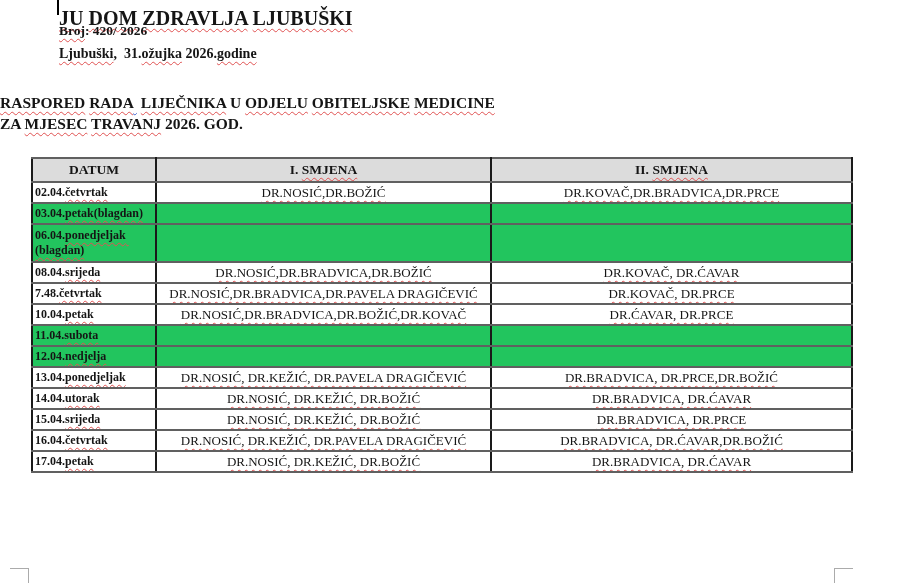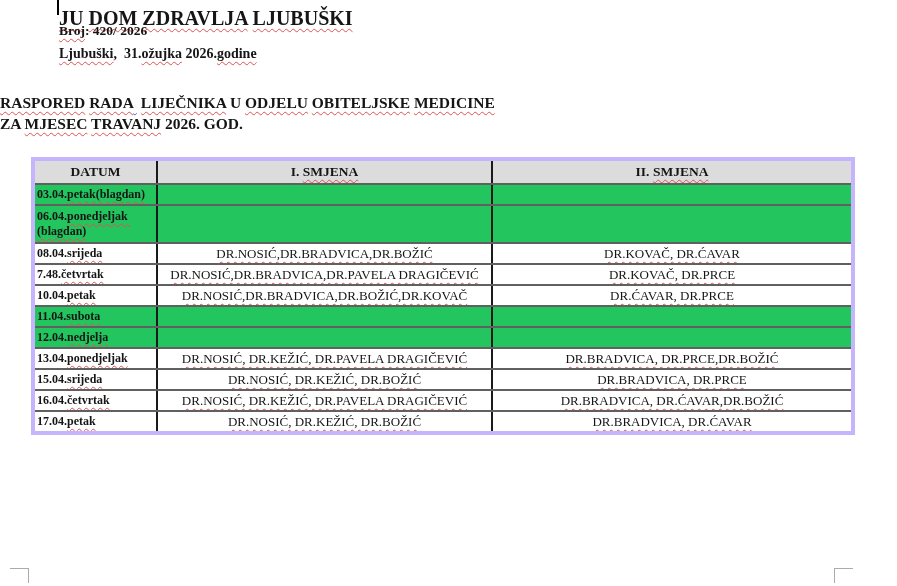--- a/index.html
+++ b/index.html
@@ -29,21 +29,21 @@
   .hdr.org{top:7px;font-size:20px;}
   .hdr.num{top:23px;font-size:13.5px;}
   .hdr.place{top:46px;font-size:14px;}
   .title-block{
     position:absolute;left:0;top:92px;width:834px;text-align:left;
     font-weight:bold;font-size:15.5px;line-height:21px;
   }
   table.sched{
     position:absolute;left:31px;top:157px;width:820px;
     border-collapse:collapse;table-layout:fixed;
-    border:4px solid #c4b5fd;
+    border:2px solid #c4b5fd;
   }
   table.sched th, table.sched td{
     border-left:2px solid #1a1a1a;
     border-right:2px solid #1a1a1a;
     border-top:2px solid #606060;
     border-bottom:2px solid #606060;
     overflow:hidden;
   }
   table.sched th{
     height:22px;background:#dcdcdc;
@@ -83,20 +83,25 @@
     <col style="width:361px">
   </colgroup>
   <thead>
     <tr>
       <th><span class="seg">DATUM</span></th>
       <th><span class="seg">I. </span><span class="seg sq-red">SMJENA</span></th>
       <th><span class="seg">II. </span><span class="seg sq-red">SMJENA</span></th>
     </tr>
   </thead>
   <tbody>
+      <tr>
+        <td class="datum"><span class="seg">02.04.</span><span class="seg sq-red">četvrtak</span></td>
+        <td class="shift"><span class="seg sq-red">DR.NOSIĆ,DR.BOŽIĆ</span></td>
+        <td class="shift"><span class="seg sq-red">DR.KOVAČ,DR.BRADVICA,DR.PRCE</span></td>
+      </tr>
       <tr class="shaded">
         <td class="datum"><span class="seg">03.04.</span><span class="seg sq-red">petak(blagdan)</span></td>
         <td class="shift"></td>
         <td class="shift"></td>
       </tr>
       <tr class="shaded tall">
         <td class="datum"><span class="seg">06.04.</span><span class="seg sq-red">ponedjeljak (blagdan)</span></td>
         <td class="shift"></td>
         <td class="shift"></td>
       </tr>
@@ -124,20 +129,25 @@
         <td class="datum"><span class="seg">12.04.</span><span class="seg sq-red">nedjelja</span></td>
         <td class="shift"></td>
         <td class="shift"></td>
       </tr>
       <tr>
         <td class="datum"><span class="seg">13.04.</span><span class="seg sq-red">ponedjeljak</span></td>
         <td class="shift"><span class="seg sq-red">DR.NOSIĆ, DR.KEŽIĆ, DR.PAVELA DRAGIČEVIĆ</span></td>
         <td class="shift"><span class="seg sq-red">DR.BRADVICA, DR.PRCE,DR.BOŽIĆ</span></td>
       </tr>
       <tr>
+        <td class="datum"><span class="seg">14.04.</span><span class="seg sq-red">utorak</span></td>
+        <td class="shift"><span class="seg sq-red">DR.NOSIĆ, DR.KEŽIĆ, DR.BOŽIĆ</span></td>
+        <td class="shift"><span class="seg sq-red">DR.BRADVICA, DR.ĆAVAR</span></td>
+      </tr>
+      <tr>
         <td class="datum"><span class="seg">15.04.</span><span class="seg sq-red">srijeda</span></td>
         <td class="shift"><span class="seg sq-red">DR.NOSIĆ, DR.KEŽIĆ, DR.BOŽIĆ</span></td>
         <td class="shift"><span class="seg sq-red">DR.BRADVICA, DR.PRCE</span></td>
       </tr>
       <tr>
         <td class="datum"><span class="seg">16.04.</span><span class="seg sq-red">četvrtak</span></td>
         <td class="shift"><span class="seg sq-red">DR.NOSIĆ, DR.KEŽIĆ, DR.PAVELA DRAGIČEVIĆ</span></td>
         <td class="shift"><span class="seg sq-red">DR.BRADVICA, DR.ĆAVAR,DR.BOŽIĆ</span></td>
       </tr>
       <tr>

